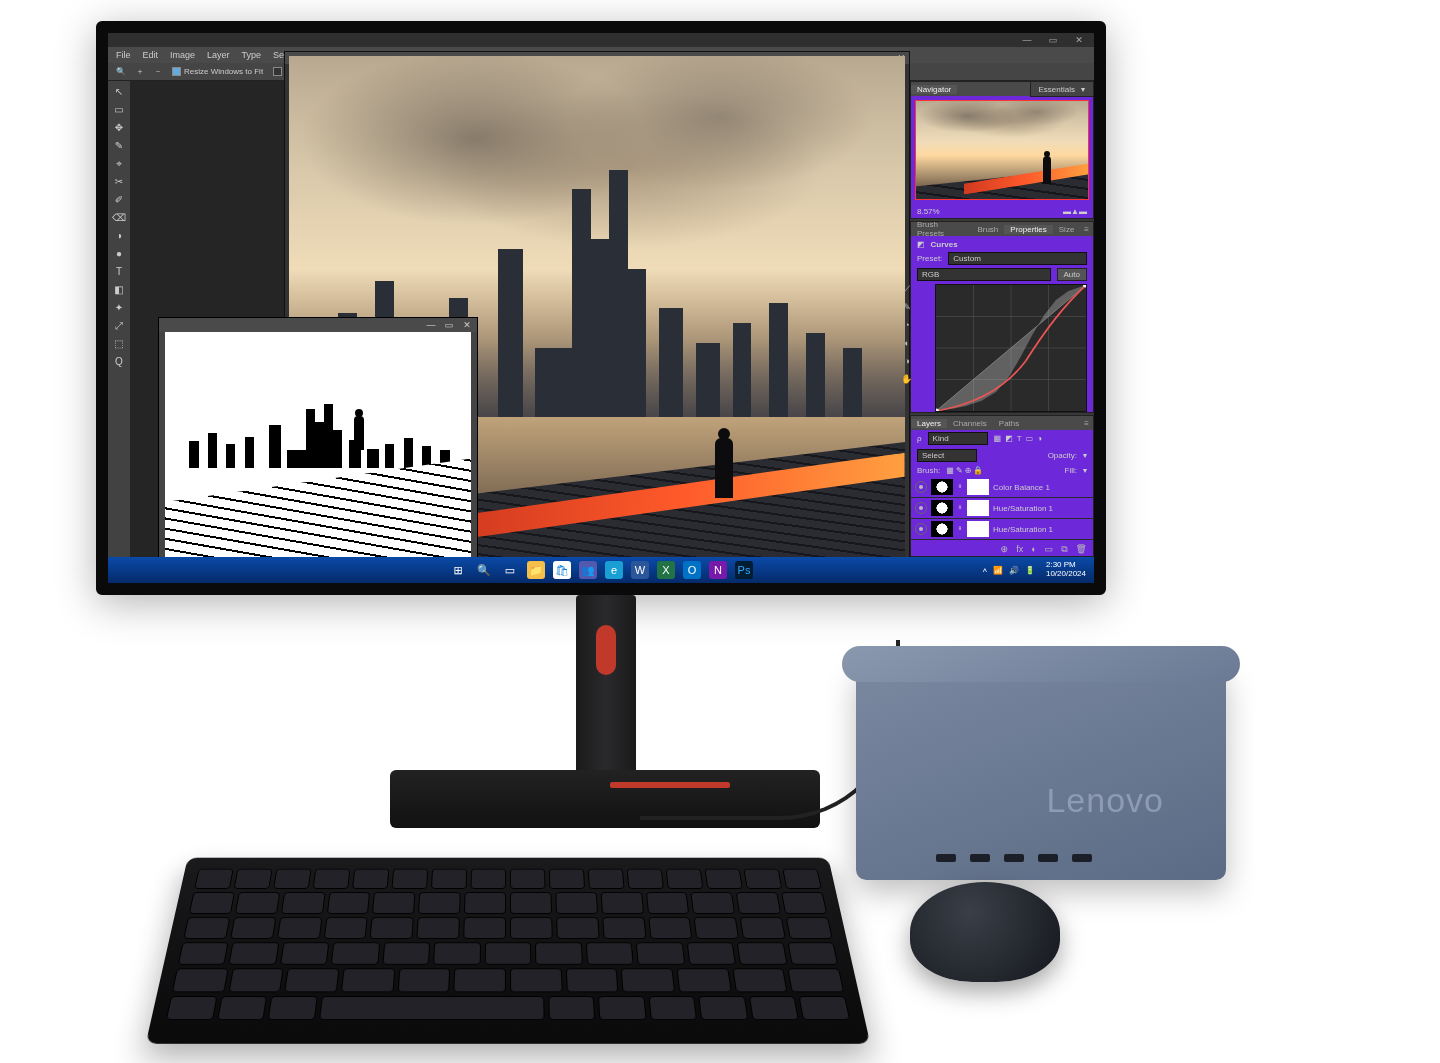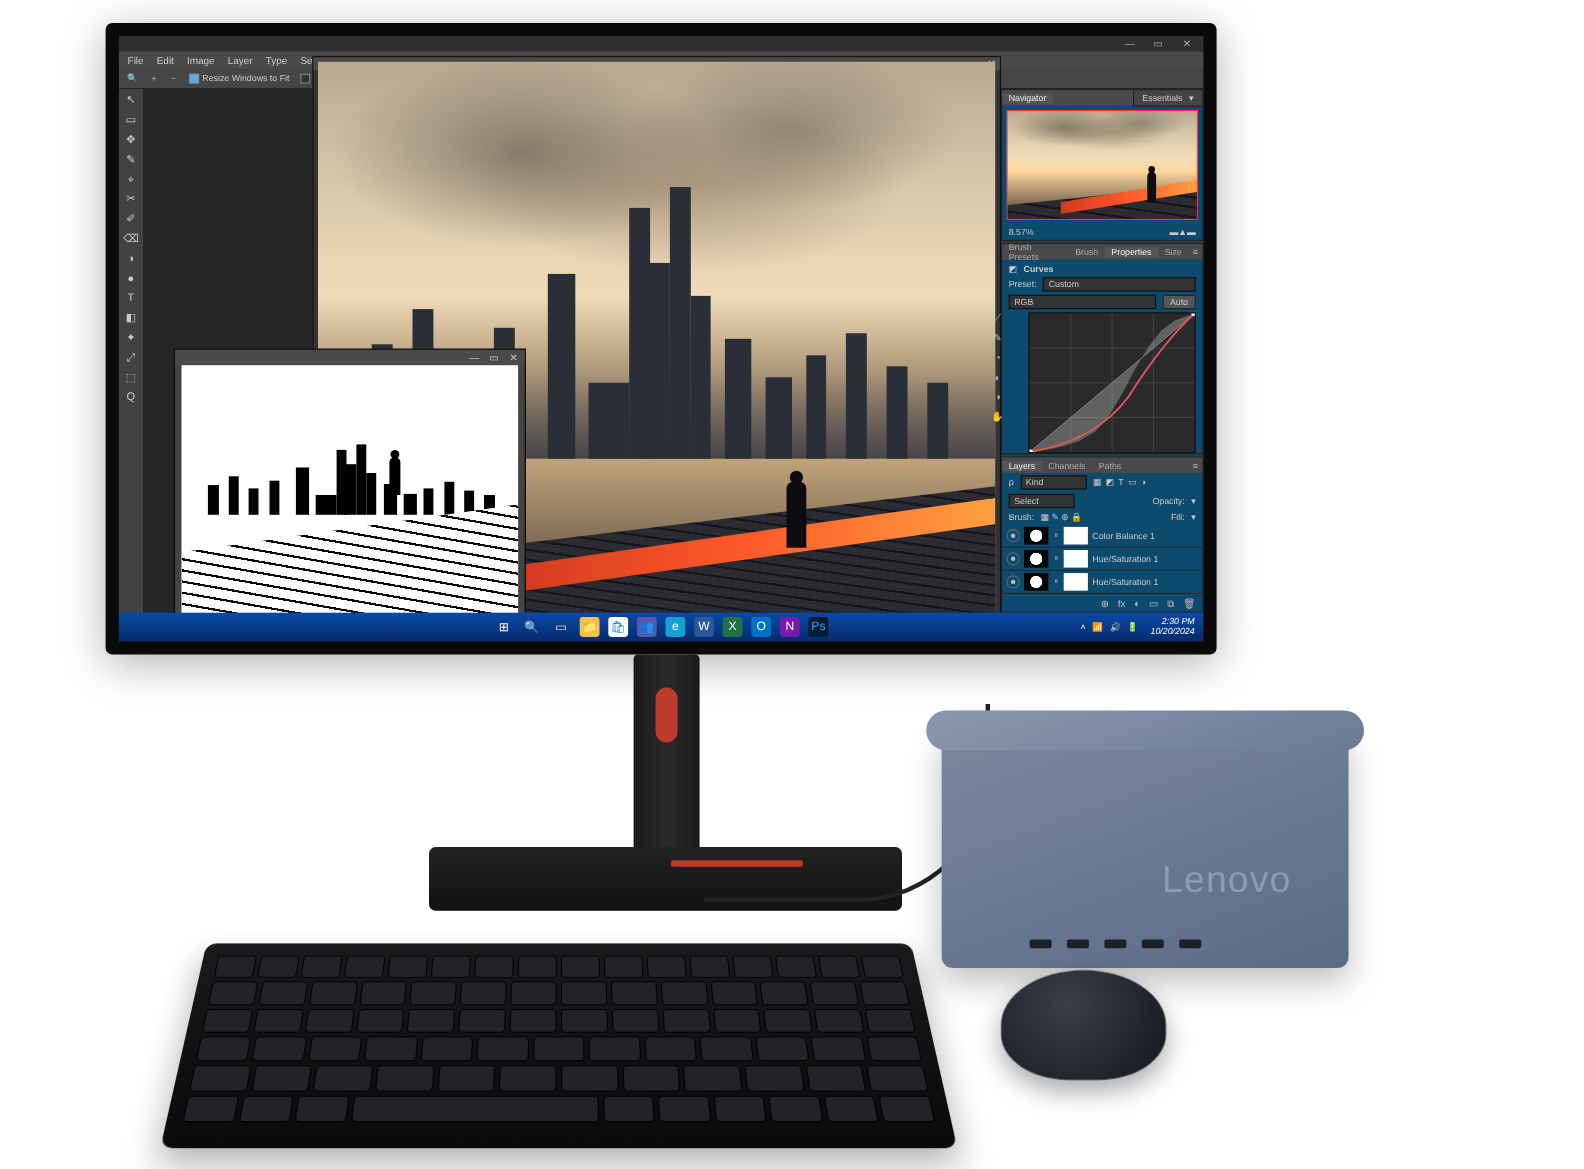--- a/index.html
+++ b/index.html
@@ -9,21 +9,21 @@
   .monitor { position: absolute; left: 96px; top: 21px; width: 1010px; height: 574px; background: #000; border: 12px solid #0a0a0a; border-radius: 6px; box-shadow: 0 8px 40px rgba(0,0,0,.3); }
   .stand-neck { position: absolute; left: 576px; top: 595px; width: 60px; height: 210px; background: linear-gradient(90deg,#1a1a1a,#2a2a2d,#1a1a1a); border-radius: 4px; }
   .stand-neck::before { content:""; position:absolute; left:50%; top:30px; width:20px; height:50px; background:#c1392b; border-radius:10px; transform:translateX(-50%);}
   .stand-base { position: absolute; left: 390px; top: 770px; width: 430px; height: 58px; background: linear-gradient(180deg,#222,#111); border-radius: 6px; }
   .stand-base::after{content:"";position:absolute;right:90px;top:12px;width:120px;height:6px;background:#c1392b;border-radius:2px;}
   .cable { position:absolute; left:640px; top:640px; width:260px; height:180px; border:4px solid #222; border-top:none;border-left:none; border-bottom-right-radius:120px; }
 
   
   .pc { position: absolute; left:856px; top:660px; width:370px; height:220px; background: linear-gradient(160deg,#7a88a0,#5c6b85); border-radius:22px 22px 10px 10px; box-shadow: 0 12px 30px rgba(0,0,0,.25); }
   .pc::before{content:"";position:absolute;left:-14px;top:-14px;right:-14px;height:36px;background:linear-gradient(160deg,#8a98af,#6b7a94);border-radius:18px;}
-  .pc-brand{position:absolute;right:52px;bottom:60px;color:#8e9bb2;font-size:34px;font-weight:500;letter-spacing:1px;text-align:center;}
+  .pc-brand{position:absolute;right:62px;bottom:60px;color:#8e9bb2;font-size:34px;font-weight:500;letter-spacing:1px;text-align:center;}
   .pc-ports{position:absolute;left:80px;bottom:18px;display:flex;gap:14px;}
   .pc-ports span{width:20px;height:8px;background:#1a1f28;border-radius:2px;}
 
   
   .keyboard{position:absolute;left:168px;top:840px;width:680px;height:210px;background:linear-gradient(180deg,#1a1a1c,#0a0a0b);border-radius:10px;transform:perspective(800px) rotateX(28deg);box-shadow:0 14px 30px rgba(0,0,0,.3);}
   .keys{position:absolute;inset:14px 14px 24px 14px;display:grid;grid-template-rows:repeat(6,1fr);gap:4px;}
   .krow{display:flex;gap:4px;}
   .krow span{flex:1;background:#222228;border:1px solid #000;border-radius:4px;}
   .krow span.sp{flex:5;}
 
@@ -82,21 +82,21 @@
     background:repeating-linear-gradient(10deg,#fff 0 8px,#000 8px 10px);
     clip-path:polygon(0 100%,100% 100%,100% 20%,0 55%);}
   .bw-city{position:absolute;left:0;right:0;top:20%;height:40%;}
   .bw-city span{position:absolute;bottom:0;background:#000;}
   .bw-person{position:absolute;right:35%;bottom:48%;width:10px;height:34px;background:#000;border-radius:4px 4px 0 0;}
   .bw-person::after{content:"";position:absolute;left:1px;top:-7px;width:8px;height:8px;border-radius:50%;background:#000;}
   .bwwin-foot{position:absolute;left:0;right:0;bottom:0;height:12px;background:#444;display:flex;align-items:center;gap:18px;padding:0 6px;font-size:8px;color:#bbb;}
 
   
   .panels{width:184px;background:#383838;display:flex;flex-direction:column;gap:2px;}
-  .panel{background:#0c4a6e;border:1px solid #222;}
+  .panel{background:#6d28d9;border:1px solid #222;}
   .ptab{height:14px;background:#4a4a4a;display:flex;align-items:center;font-size:8px;}
   .ptab span{padding:0 6px;color:#aaa;cursor:pointer;}
   .ptab span.act{background:#555;color:#eee;}
   .ptab .picn{margin-left:auto;padding:0 4px;cursor:pointer;}
   .nav-thumb{height:100px;position:relative;margin:4px;overflow:hidden;}
   .nav-thumb .sky{inset:0;}
   .nav-thumb .roof{height:45%;}
   .nav-thumb .walkway{height:18px;bottom:26%;}
   .nav-thumb .person{width:8px;height:28px;right:22%;bottom:36%;}
   .nav-thumb .person::after{width:6px;height:6px;top:-5px;left:1px;}
@@ -123,21 +123,21 @@
   .layfoot{height:14px;display:flex;align-items:center;justify-content:flex-end;gap:8px;padding:0 6px;font-size:9px;color:#bbb;}
   .layfoot i{font-style:normal;cursor:pointer;}
 
   .essentials{position:absolute;right:0;top:48px;height:16px;background:#444;border:1px solid #222;padding:0 8px;font-size:8px;display:flex;align-items:center;z-index:5;}
 
   
   .taskbar{position:absolute;left:0;right:0;bottom:0;height:26px;background:linear-gradient(180deg,#0a4aa8,#052a6a);display:flex;align-items:center;}
   .tb-center{position:absolute;left:50%;transform:translateX(-50%);display:flex;gap:8px;align-items:center;}
   .tb-icon{width:18px;height:18px;border-radius:3px;display:flex;align-items:center;justify-content:center;font-size:11px;cursor:pointer;}
   .tb-tray{margin-left:auto;display:flex;align-items:center;gap:8px;padding:0 8px;font-size:8px;color:#fff;}
-  .tb-time{text-align:right;line-height:1.1;font-style:italic;}
+  .tb-time{line-height:1.1;}
 </style>
 </head>
 <body>
 
 <div class="monitor">
   <div class="screen">
 
     <div class="titlebar">
       <div class="win-btns">
         <span>—</span>

